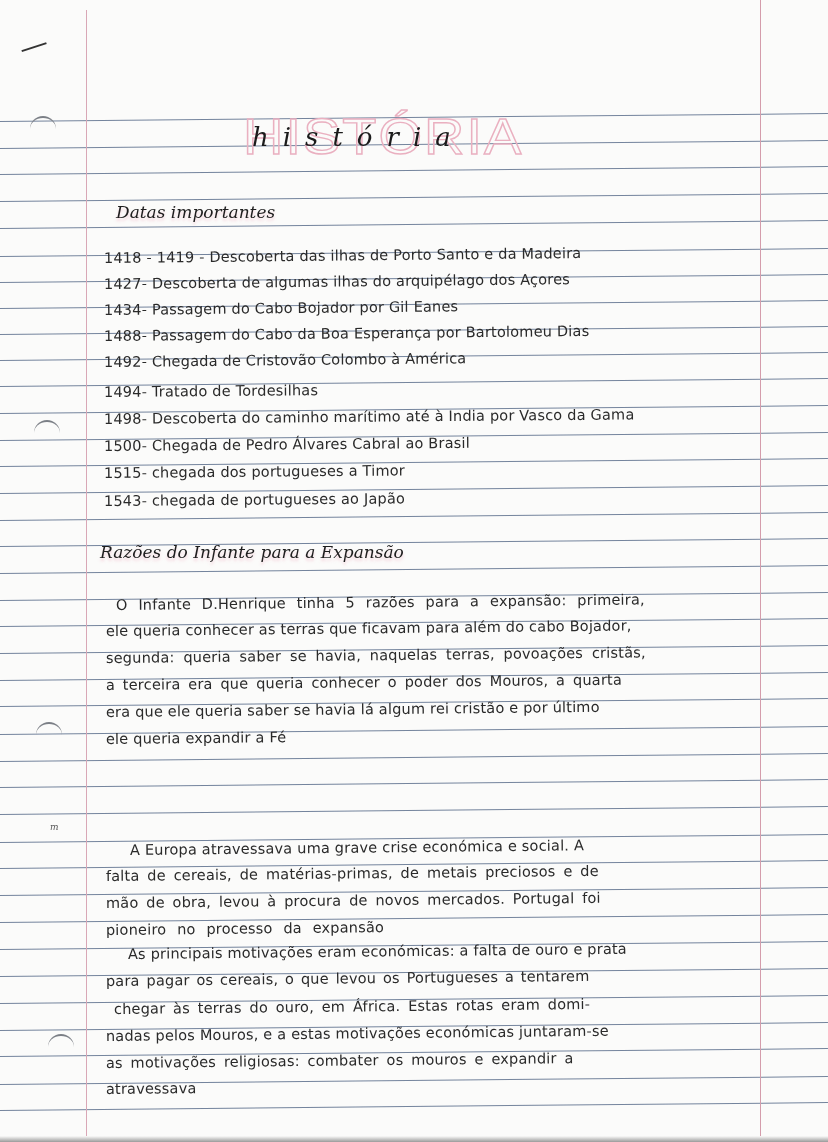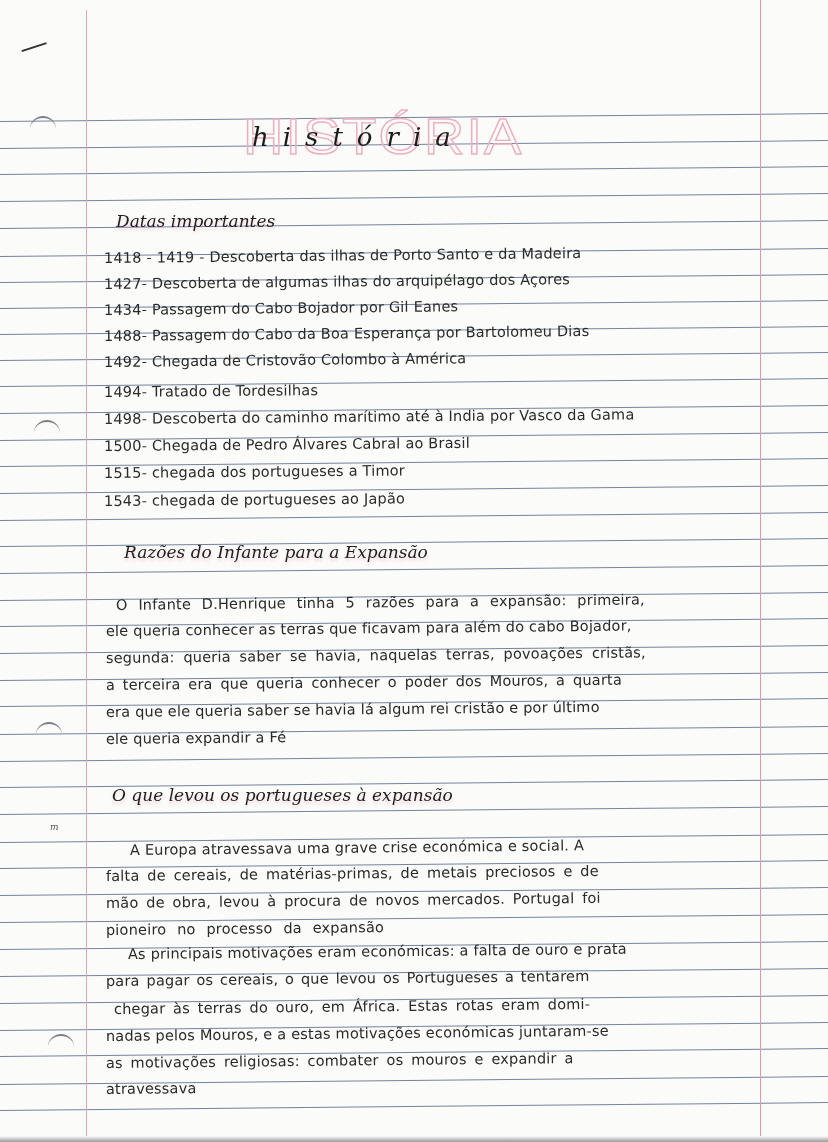--- a/index.html
+++ b/index.html
@@ -119,43 +119,42 @@
   <div class="hole" style="left:34px; top:420px;"></div>
   <div class="hole" style="left:36px; top:722px;"></div>
   <div class="hole" style="left:48px; top:1034px;"></div>
 
   <div class="pencil-mark"></div>
   <div class="tiny-mark">m</div>
 
   <div class="watermark">HISTÓRIA</div>
   <div class="title">história</div>
 
-  <div class="heading" style="top:211px;">Datas importantes</div>
+  <div class="heading" style="top:202px;">Datas importantes</div>
 
   <div class="line date-line" style="top:250px; transform:rotate(-0.6deg);">1418 - 1419 - Descoberta das ilhas de Porto Santo e da Madeira</div>
   <div class="line date-line" style="top:276px; transform:rotate(-0.6deg);">1427- Descoberta de algumas ilhas do arquipélago dos Açores</div>
   <div class="line date-line" style="top:302px; transform:rotate(-0.6deg);">1434- Passagem do Cabo Bojador por Gil Eanes</div>
   <div class="line date-line" style="top:328px; transform:rotate(-0.6deg);">1488- Passagem do Cabo da Boa Esperança por Bartolomeu Dias</div>
   <div class="line date-line" style="top:354px; transform:rotate(-0.6deg);">1492- Chegada de Cristovão Colombo à América</div>
   <div class="line date-line" style="top:384px; transform:rotate(-0.5deg);">1494- Tratado de Tordesilhas</div>
   <div class="line date-line" style="top:411px; transform:rotate(-0.5deg);">1498- Descoberta do caminho marítimo até à India por Vasco da Gama</div>
   <div class="line date-line" style="top:438px; transform:rotate(-0.5deg);">1500- Chegada de Pedro Álvares Cabral ao Brasil</div>
   <div class="line date-line" style="top:465px; transform:rotate(-0.5deg);">1515- chegada dos portugueses a Timor</div>
   <div class="line date-line" style="top:493px; transform:rotate(-0.5deg);">1543- chegada de portugueses ao Japão</div>
 
-  <div class="heading" style="top:542px; left:124px;">Razões do Infante para a Expansão</div>
+  <div class="heading" style="top:542px; left:100px;">Razões do Infante para a Expansão</div>
 
   <div class="line" style="top:597px; left:116px; word-spacing:6px; transform:rotate(-0.6deg);">O Infante D.Henrique tinha 5 razões para a expansão: primeira,</div>
   <div class="line" style="top:623px; left:106px; transform:rotate(-0.6deg);">ele queria conhecer as terras que ficavam para além do cabo Bojador,</div>
   <div class="line" style="top:650px; left:106px; word-spacing:4px; transform:rotate(-0.6deg);">segunda: queria saber se havia, naquelas terras, povoações cristãs,</div>
   <div class="line" style="top:677px; left:106px; word-spacing:3px; transform:rotate(-0.6deg);">a terceira era que queria conhecer o poder dos Mouros, a quarta</div>
   <div class="line" style="top:704px; left:106px; transform:rotate(-0.6deg);">era que ele queria saber se havia lá algum rei cristão e por último</div>
   <div class="line" style="top:731px; left:106px; transform:rotate(-0.6deg);">ele queria expandir a Fé</div>
 
-  <div class="heading" style="top:785px; left:112px;">O que levou os portugueses à expansão</div>
 
   <div class="line" style="top:842px; left:130px; transform:rotate(-0.6deg);">A Europa atravessava uma grave crise económica e social. A</div>
   <div class="line" style="top:868px; left:106px; word-spacing:3px; transform:rotate(-0.6deg);">falta de cereais, de matérias-primas, de metais preciosos e de</div>
   <div class="line" style="top:895px; left:106px; word-spacing:3px; transform:rotate(-0.6deg);">mão de obra, levou à procura de novos mercados. Portugal foi</div>
   <div class="line" style="top:922px; left:106px; word-spacing:6px; transform:rotate(-0.6deg);">pioneiro no processo da expansão</div>
   <div class="line" style="top:946px; left:128px; transform:rotate(-0.6deg);">As principais motivações eram económicas: a falta de ouro e prata</div>
   <div class="line" style="top:973px; left:106px; word-spacing:2px; transform:rotate(-0.6deg);">para pagar os cereais, o que levou os Portugueses a tentarem</div>
   <div class="line" style="top:1001px; left:114px; word-spacing:3px; transform:rotate(-0.6deg);">chegar às terras do ouro, em África. Estas rotas eram domi-</div>
   <div class="line" style="top:1028px; left:106px; transform:rotate(-0.6deg);">nadas pelos Mouros, e a estas motivações económicas juntaram-se</div>
   <div class="line" style="top:1055px; left:106px; word-spacing:3px; transform:rotate(-0.6deg);">as motivações religiosas: combater os mouros e expandir a</div>

